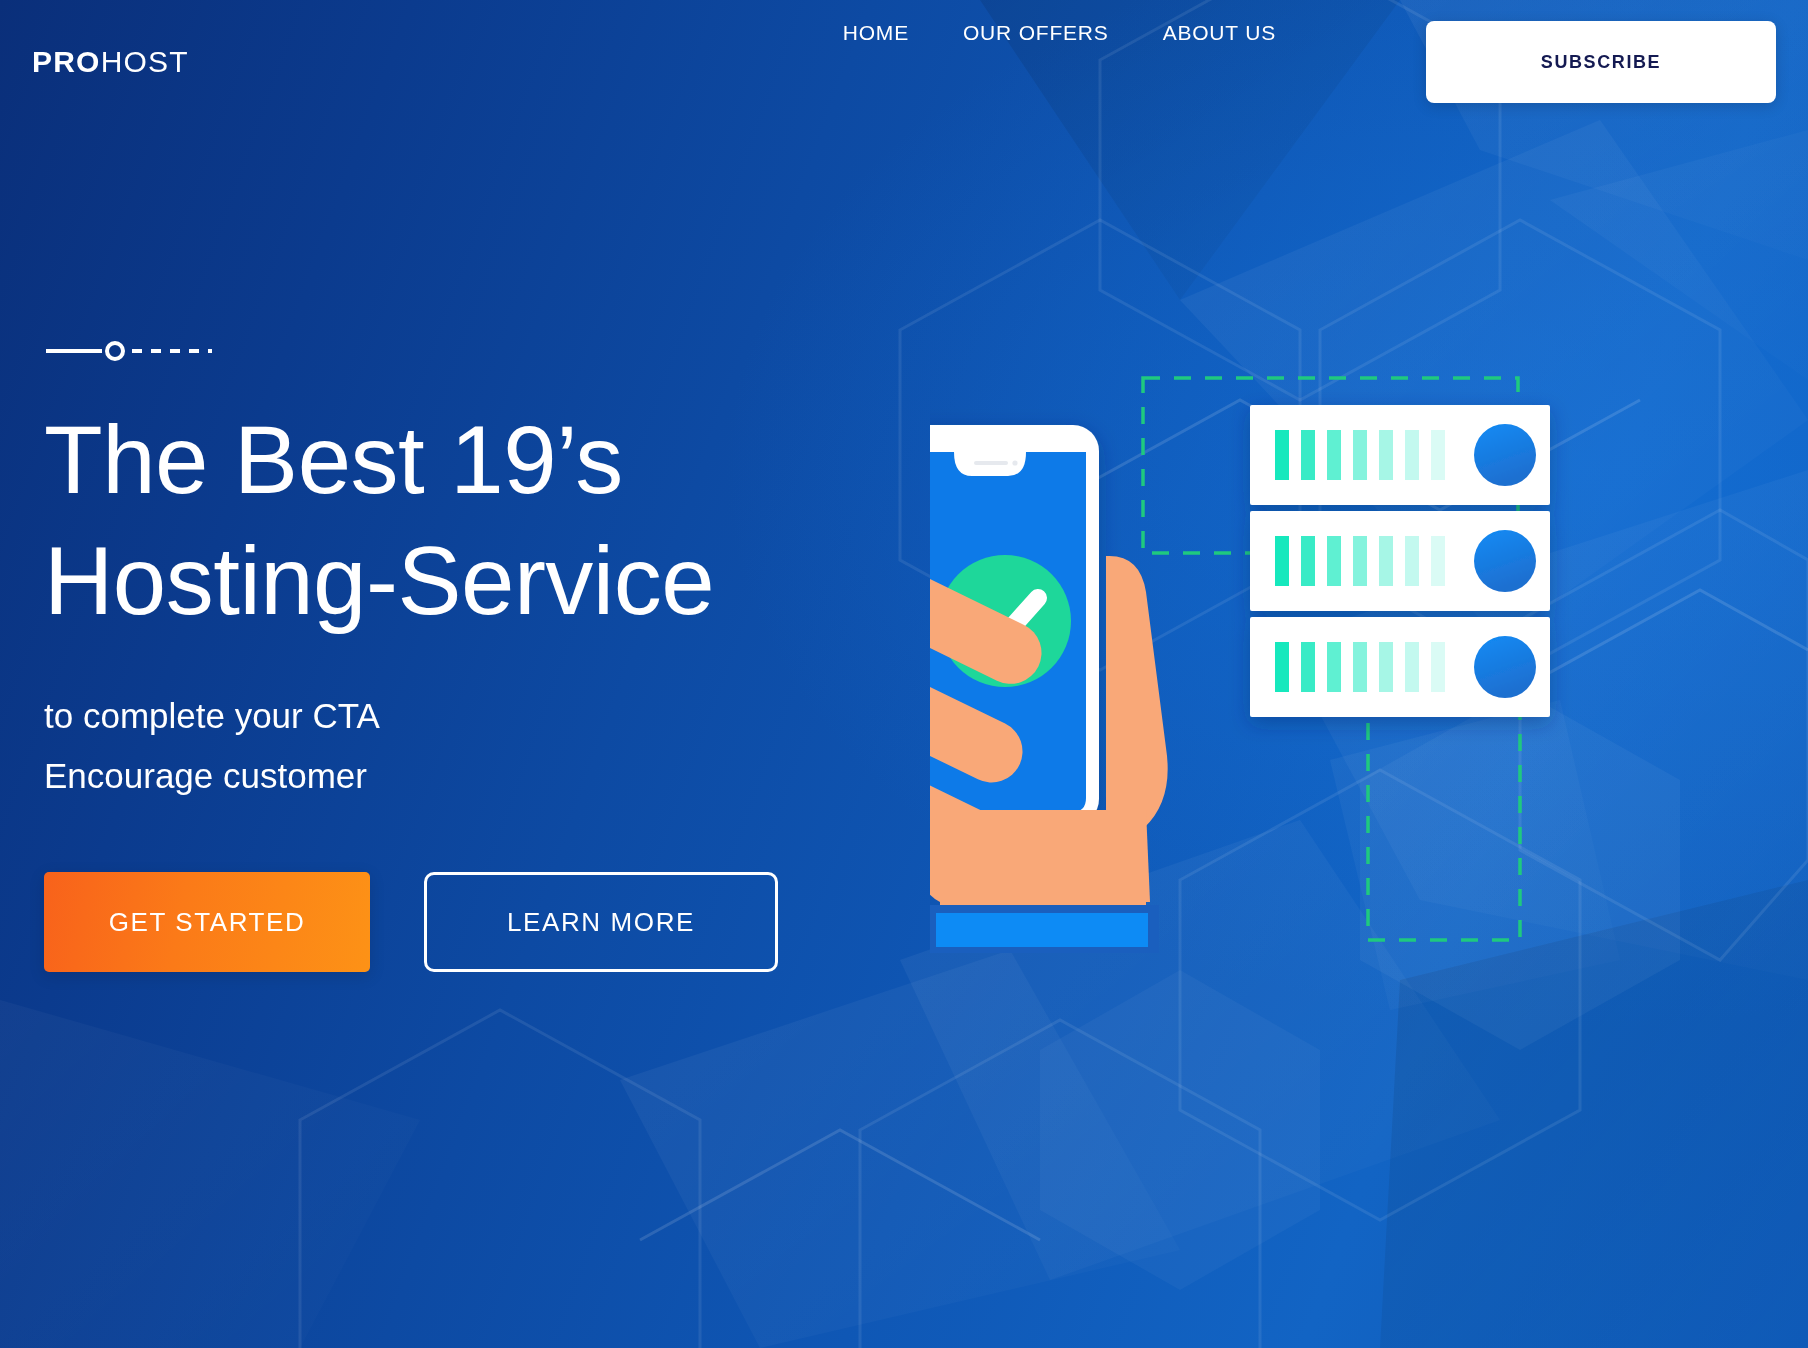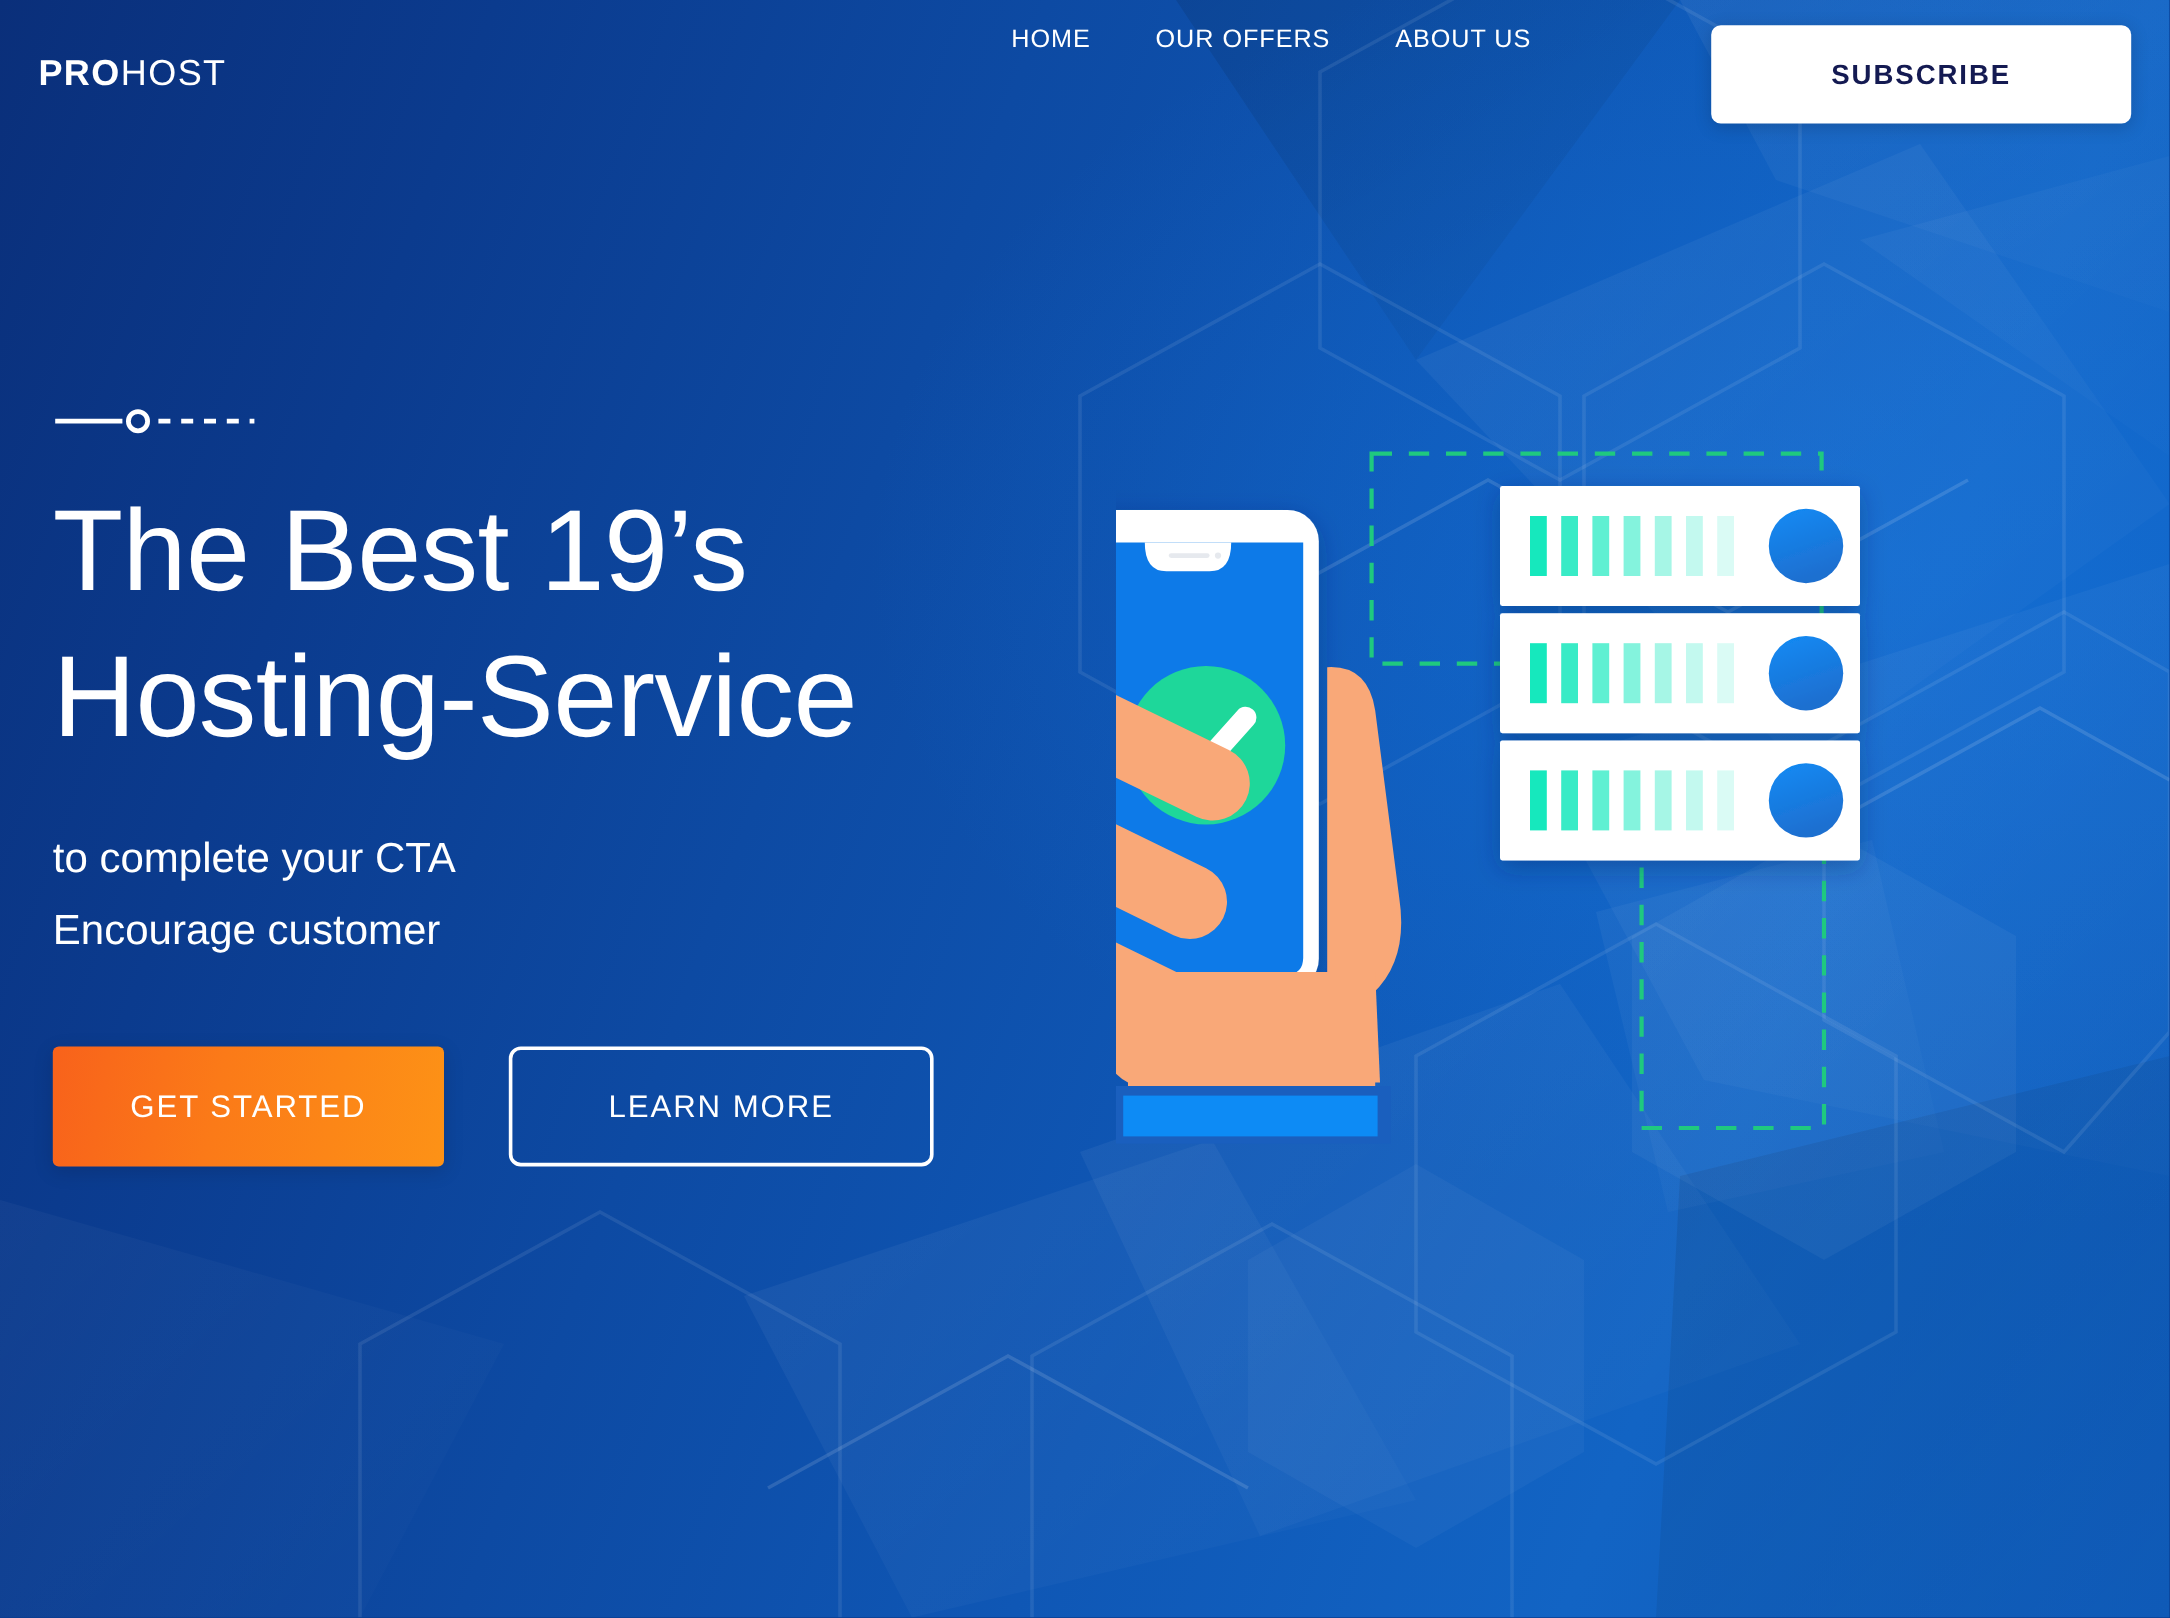--- a/index.html
+++ b/index.html
@@ -60,21 +60,21 @@
     white-space:nowrap;
     cursor:pointer;
   }
   .subscribe-btn {
     margin-left:96px;
     background:#ffffff;
     color:#141a52;
     border:none;
     border-radius:8px;
     width:350px; height:82px;
-    font-size:23px;
+    font-size:18px;
     font-weight:600;
     letter-spacing:1.6px;
     cursor:pointer;
     font-family:"Liberation Sans", sans-serif;
     box-shadow:0 3px 14px rgba(0,0,0,0.16);
   }
 
   
   .copy {
     position:absolute;

